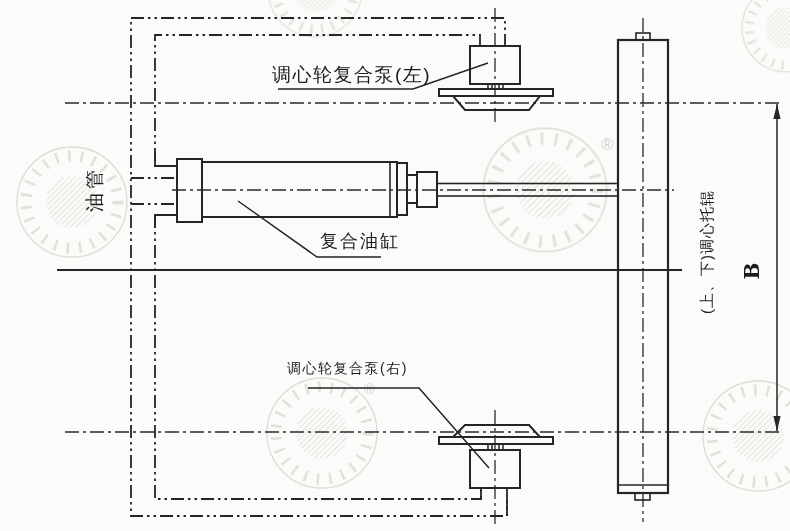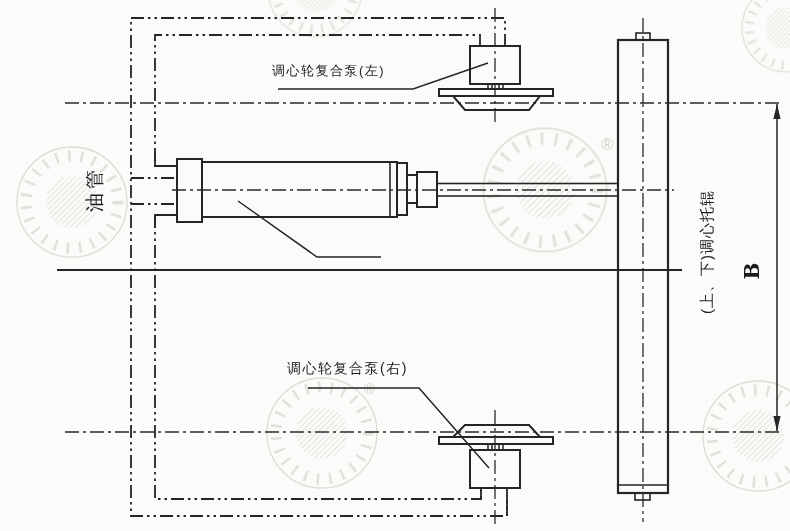--- a/index.html
+++ b/index.html
@@ -8,21 +8,21 @@
     background:#fbfbf9;
     font-family:"Liberation Sans", sans-serif;
   }
   #drawing{position:absolute;left:0;top:0;}
   .lbl{
     position:absolute;color:#1c1c1c;white-space:nowrap;
     font-family:"Liberation Sans", sans-serif;
   }
   .lbl-h{letter-spacing:1.5px;}
   .lbl-rot{transform:translate(-50%,-50%) rotate(-90deg);transform-origin:center center;}
-  #lbl-pump-left{left:272px;top:62px;font-size:13px;}
+  #lbl-pump-left{left:272px;top:62px;font-size:19px;}
   #lbl-cylinder{left:320px;top:229px;font-size:18px;letter-spacing:2px;}
   #lbl-pump-right{left:287px;top:360px;font-size:14px;}
   #lbl-oil-pipe{left:95px;top:189px;font-size:19px;letter-spacing:4px;}
   #lbl-idler{left:707px;top:252px;font-size:15px;letter-spacing:1px;}
   #lbl-dim-b{left:752px;top:271px;font-size:20px;font-weight:bold;font-family:"DejaVu Serif", serif;}
 </style>
 </head>
 <body>
 
 <div id="canvas">
@@ -118,20 +118,21 @@
 
     <g stroke="#252525" stroke-width="1.5" fill="none">
       <polyline points="278,89 413,89 488,63"></polyline>
       <polyline points="381,257 317,257 238,201"></polyline>
       <polyline points="308,388 419,388 489,468"></polyline>
     </g>
   </svg>
 
   <div class="lbl lbl-h" id="lbl-pump-left">调心轮复合泵(左)</div>
 
+  <div class="lbl lbl-h" id="lbl-cylinder">复合油缸</div>
 
   <div class="lbl lbl-h" id="lbl-pump-right">调心轮复合泵(右)</div>
 
   <div class="lbl lbl-rot" id="lbl-oil-pipe">油管</div>
 
   <div class="lbl lbl-rot" id="lbl-idler">(上、下)调心托辊</div>
 
   <div class="lbl lbl-rot" id="lbl-dim-b">B</div>
 </div>
 

